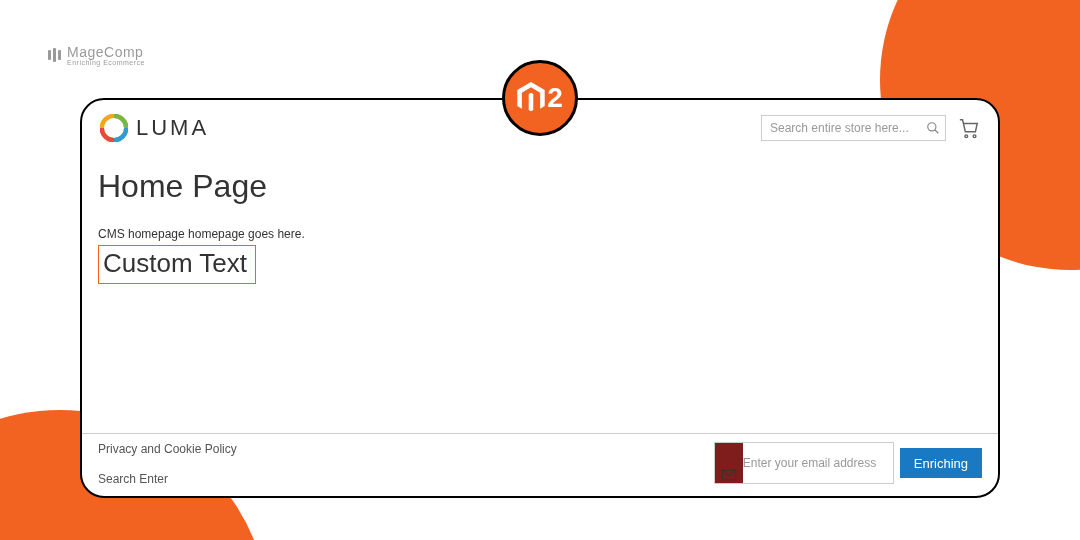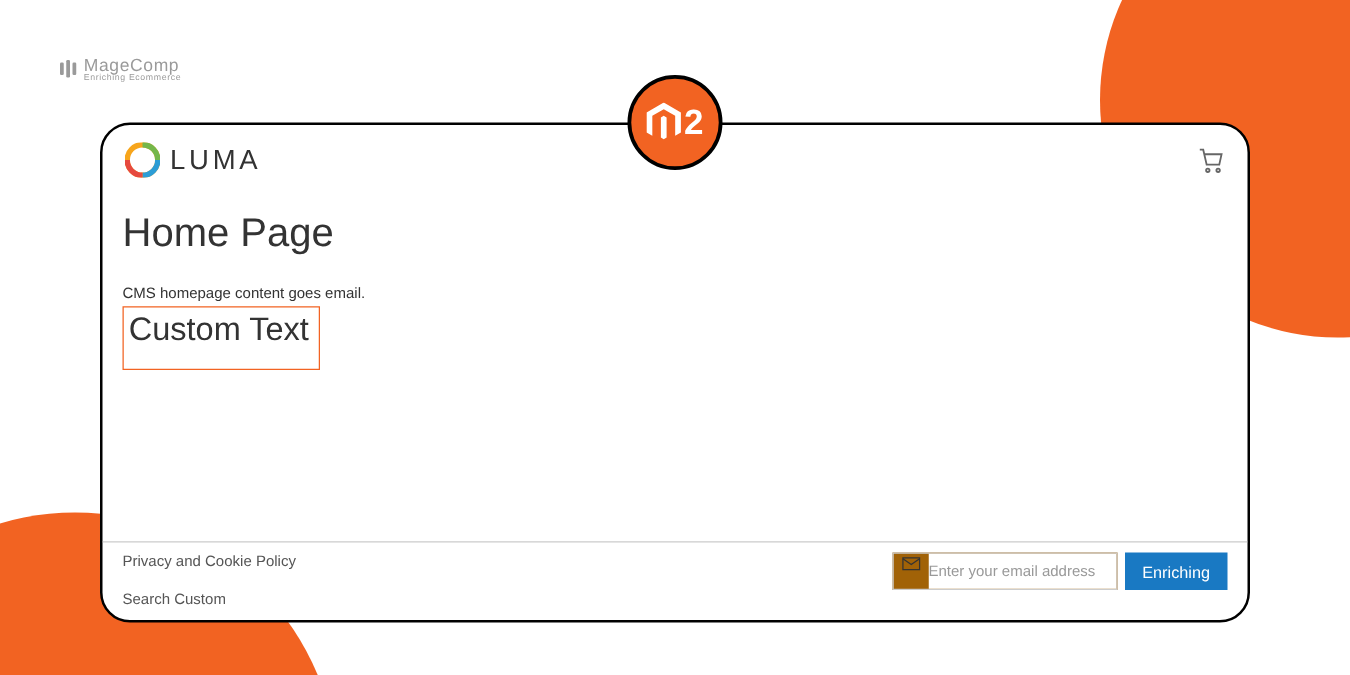--- a/index.html
+++ b/index.html
@@ -159,21 +159,21 @@
       margin-top: 16px;
     }
     .cms-text {
       font-size: 12px;
       color: #333;
       margin-top: 22px;
     }
     .custom-box {
       display: inline-block;
       border: 1.5px solid #f26322;
-      padding: 2px 8px 16px 4px;
+      padding: 2px 8px 4px 4px;
       margin-top: 4px;
       font-size: 26px;
       font-weight: 300;
       color: #333;
     }
     .footer {
       border-top: 1px solid #ccc;
       padding: 8px 16px 10px 16px;
       display: flex;
       align-items: flex-start;
@@ -183,24 +183,24 @@
     .footer-links { display: flex; flex-direction: column; gap: 16px; }
     .footer-links a { color: #555; text-decoration: none; cursor: pointer; }
     .footer-right {
       margin-left: auto;
       display: flex;
       align-items: center;
       gap: 0;
     }
     .newsletter {
       display: flex;
-      align-items: flex-start;
+      align-items: flex-end;
       border: 1px solid #ccc;
-      height: 30px;
-      background: #a16207;
+      height: 42px;
+      background: #7f1d1d;
     }
     .newsletter .mail-icon { width: 16px; height: 16px; margin: 0 6px; color: #333; }
     .newsletter input {
       border: none;
       height: 100%;
       width: 150px;
       font-size: 12px;
       outline: none;
       padding-right: 8px;
     }
@@ -248,40 +248,49 @@
     <div class="luma-logo">
       <svg class="luma-mark" viewBox="0 0 32 32">
         <circle cx="16" cy="16" r="14" fill="none" stroke="#f7a51c" stroke-width="5"></circle>
         <path d="M16 2 A14 14 0 0 1 30 16" fill="none" stroke="#74b74a" stroke-width="5"></path>
         <path d="M30 16 A14 14 0 0 1 16 30" fill="none" stroke="#2c9dd6" stroke-width="5"></path>
         <path d="M16 30 A14 14 0 0 1 2 16" fill="none" stroke="#e6493f" stroke-width="5"></path>
       </svg>
       <span class="luma-text">LUMA</span>
     </div>
     <div class="header-right">
+      <div class="search-box">
+        <input type="text" placeholder="Search entire store here..." style="">
+        <span class="search-icon-btn">
+          <svg width="14" height="14" viewBox="0 0 24 24" fill="none" stroke="currentColor" stroke-width="2">
+            <circle cx="10" cy="10" r="7"></circle>
+              <line x1="21" y1="21" x2="15" y2="15"></line>
+          </svg>
+        </span>
+      </div>
       <span class="cart-icon">
         <svg viewBox="0 0 24 24" fill="none" stroke="currentColor" stroke-width="1.6">
           <circle cx="9" cy="21" r="1.5"></circle>
             <circle cx="18" cy="21" r="1.5"></circle>
           <path d="M2 3h3l3 13h11l2-9H6"></path>
         </svg>
       </span>
     </div>
   </div>
 
   <div class="content">
     <h1 class="page-title">Home Page</h1>
-    <p class="cms-text">CMS homepage content goes email.</p>
+    <p class="cms-text">CMS homepage homepage goes here.</p>
     <div class="custom-box">Custom Text</div>
   </div>
 
   <div class="footer">
     <div class="footer-links">
       <a>Privacy and Cookie Policy</a>
-      <a>Search Custom</a>
+      <a>Search Enter</a>
     </div>
     <div class="footer-right">
       <div class="newsletter">
         <svg class="mail-icon" viewBox="0 0 24 24" fill="currentColor">
           <path d="M2 5h20v14H2z" fill="none" stroke="currentColor" stroke-width="1.5"></path>
           <path d="M2 6l10 7 10-7" fill="none" stroke="currentColor" stroke-width="1.5"></path>
         </svg>
         <input type="text" placeholder="Enter your email address" style="">
       </div>
       <button class="subscribe-btn">Enriching</button>

